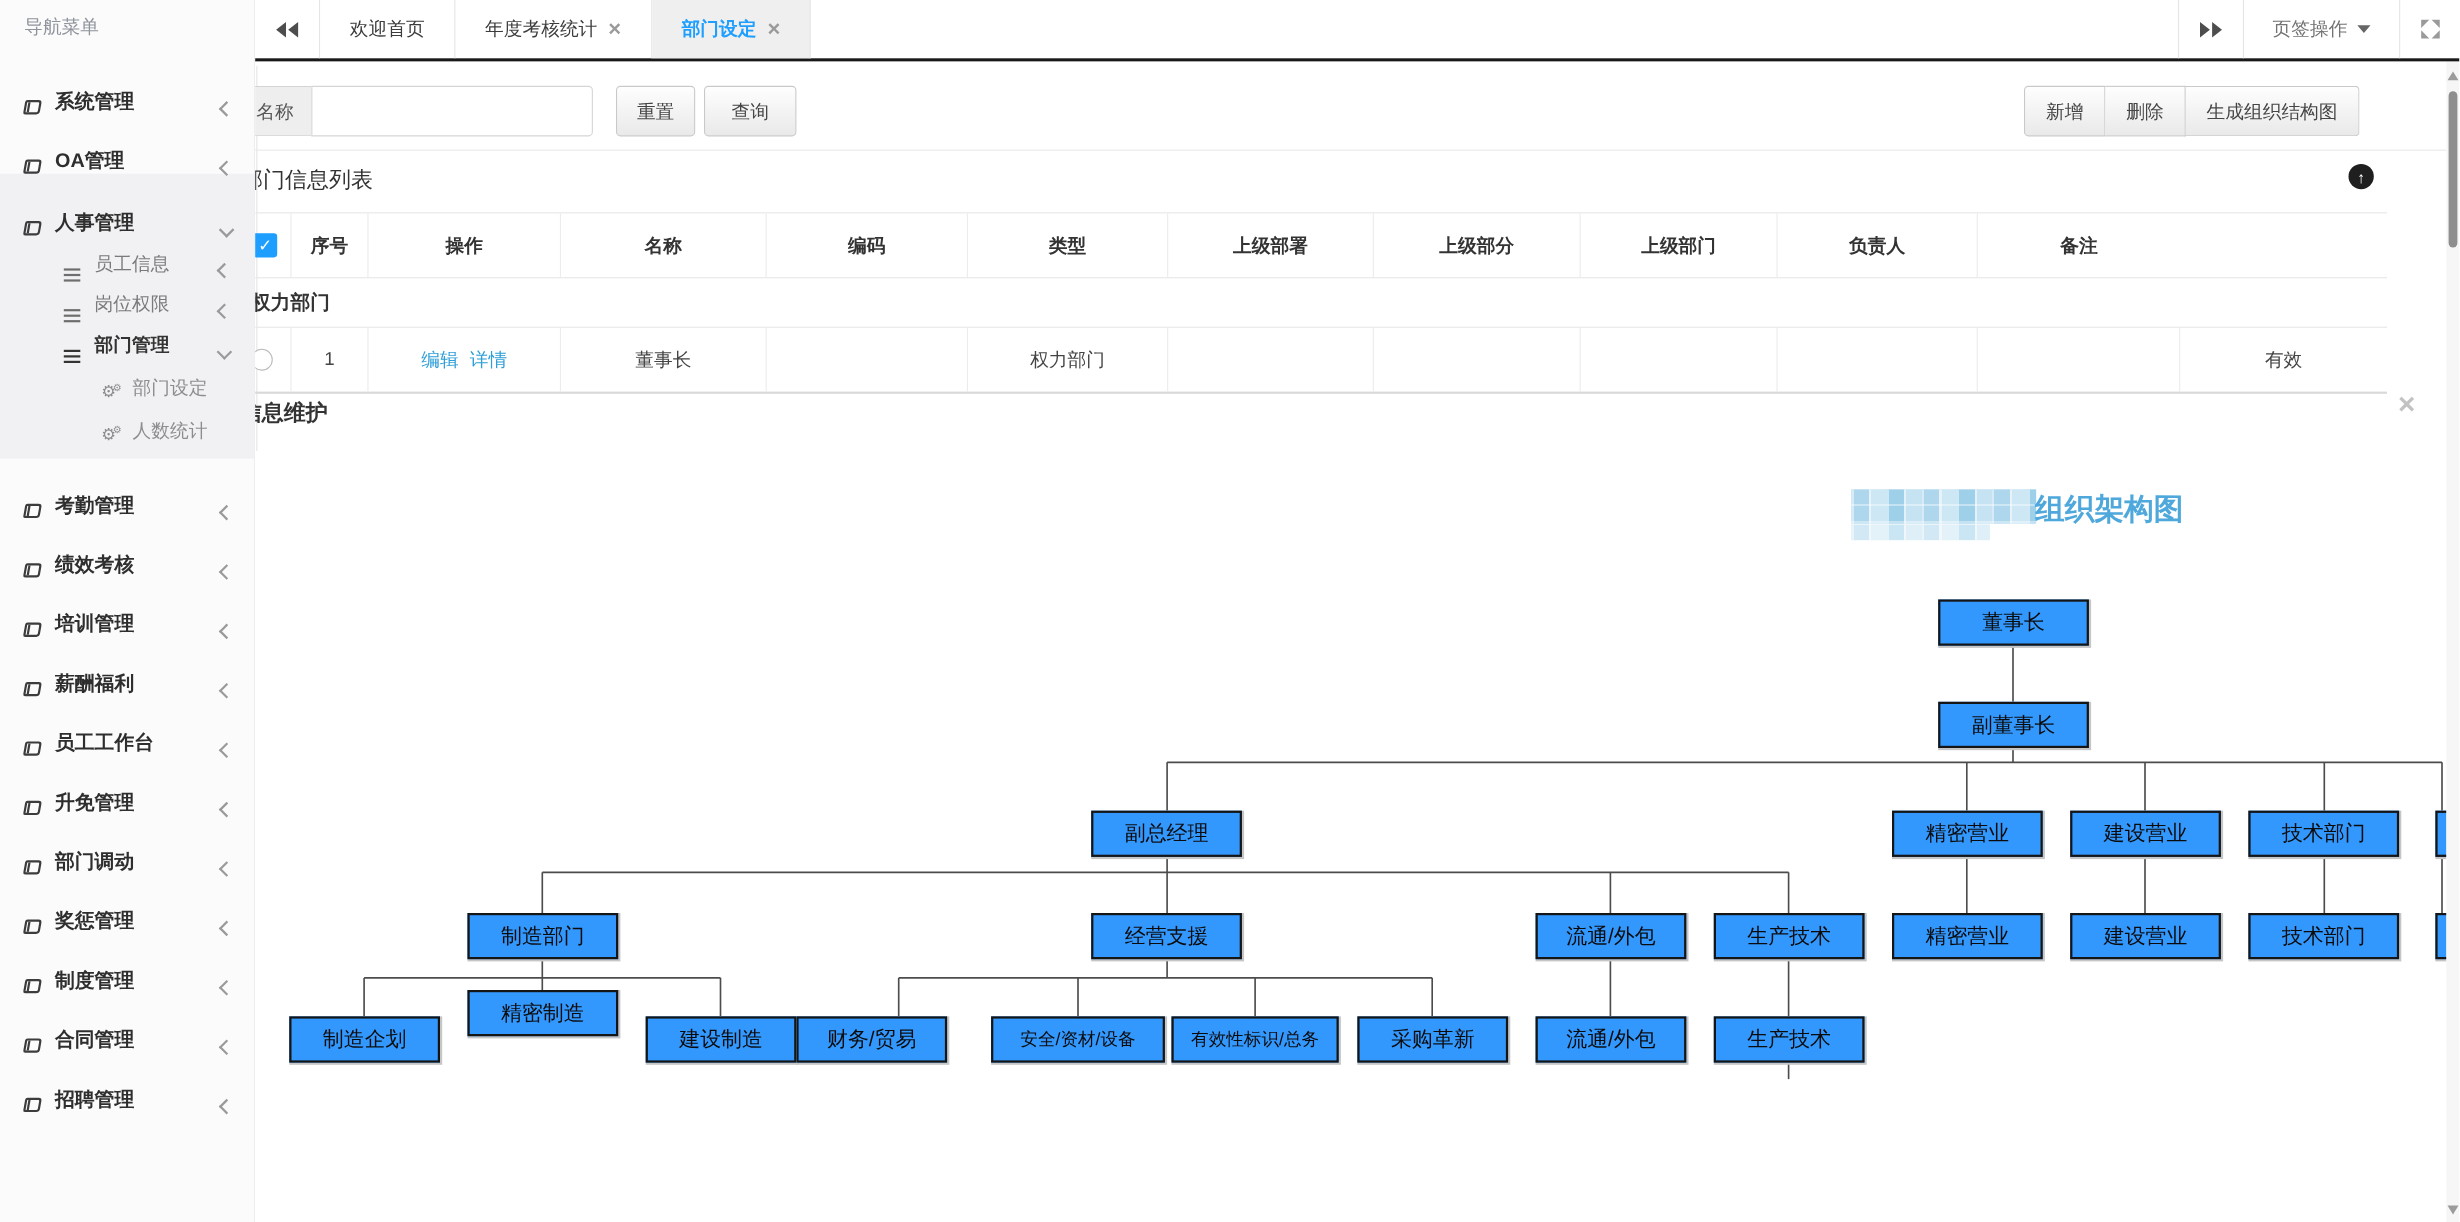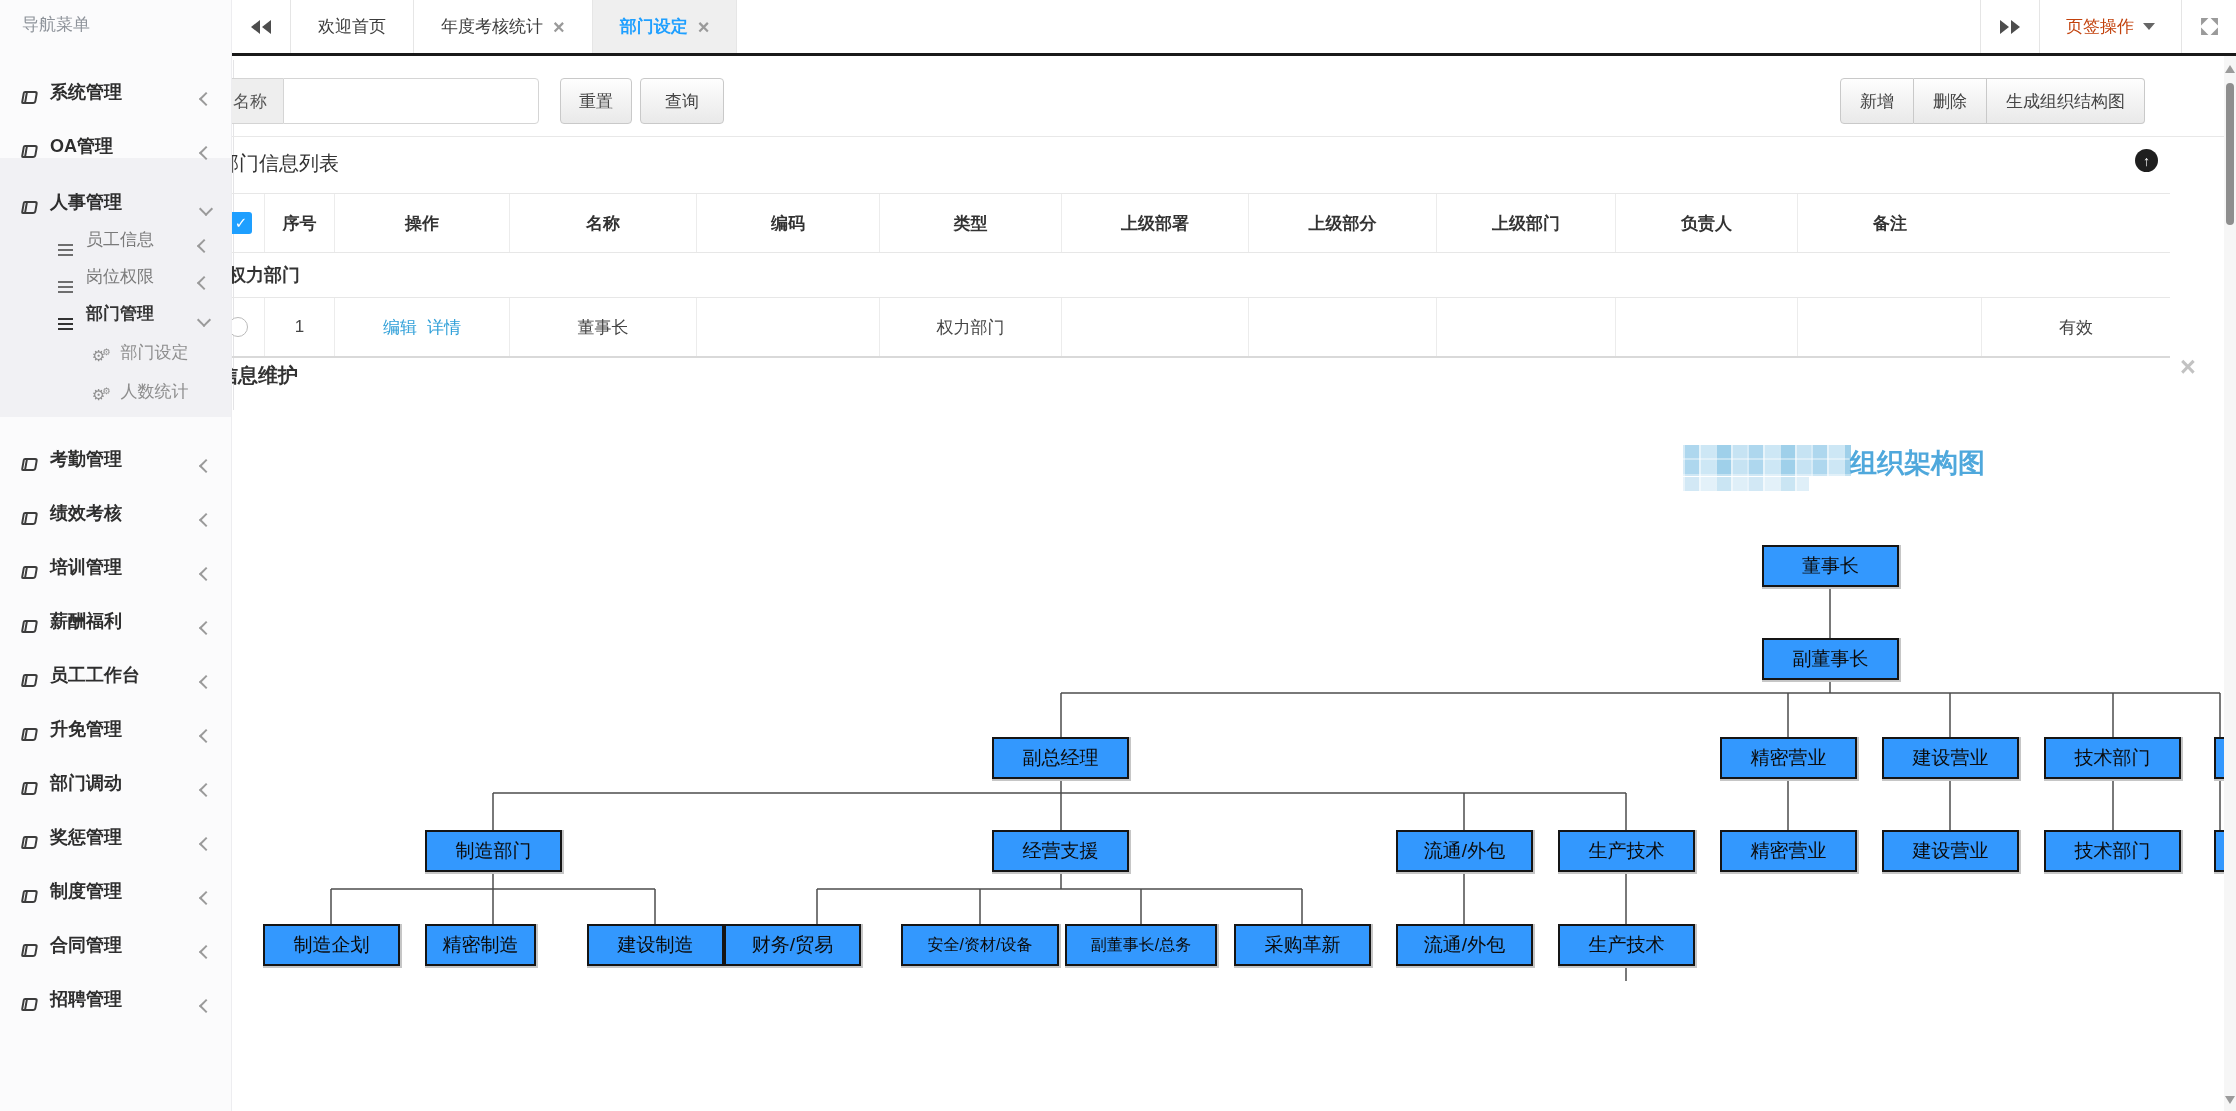--- a/index.html
+++ b/index.html
@@ -30,21 +30,21 @@
   
   .tabbar{position:absolute;left:232px;right:0;top:0;height:53px;background:#fff;border-bottom:3px solid #191919;display:flex;align-items:stretch;box-sizing:content-box;}
   .tab-nav{width:58px;display:flex;align-items:center;justify-content:center;gap:2px;border-right:1px solid #e5e5e5;cursor:pointer;}
   .tri-l{width:0;height:0;border-top:7px solid transparent;border-bottom:7px solid transparent;border-right:9px solid #4d4d4d;}
   .tri-r{width:0;height:0;border-top:7px solid transparent;border-bottom:7px solid transparent;border-left:9px solid #4d4d4d;}
   .tabs{display:flex;align-items:stretch;}
   .tab{display:flex;align-items:center;gap:10px;padding:0 27px;font-size:17px;color:#3c3c3c;border-right:1px solid #e6e6e6;cursor:pointer;white-space:nowrap;}
   .tab.active{background:#efefef;color:#1e9fff;font-weight:700;}
   .tab-close{color:#9a9a9a;font-weight:700;font-size:20px;line-height:1;}
   .tab-right{margin-left:auto;display:flex;align-items:stretch;}
-  .tab-ops{padding:0 26px;display:flex;align-items:center;gap:9px;font-size:17px;color:#c2410c;border-left:1px solid #e5e5e5;border-right:1px solid #e5e5e5;cursor:pointer;white-space:nowrap;}
+  .tab-ops{padding:0 26px;display:flex;align-items:center;gap:9px;font-size:17px;color:#737373;border-left:1px solid #e5e5e5;border-right:1px solid #e5e5e5;cursor:pointer;white-space:nowrap;}
   .caret{width:0;height:0;border-left:6px solid transparent;border-right:6px solid transparent;border-top:7px solid #666;}
   .tab-expand{width:54px;display:flex;align-items:center;justify-content:center;cursor:pointer;}
 
   
   .main{position:absolute;left:232px;top:56px;right:12px;bottom:0;overflow:hidden;background:#fff;}
   .inner{position:absolute;left:-16px;top:0;width:2008px;height:1055px;}
   .vline{position:absolute;left:17px;top:4px;width:1px;height:350px;background:#e4e4e6;}
 
   .addon{position:absolute;left:0;top:22px;width:67px;height:46px;background:#eee;border:1px solid #d4d4d4;border-right:none;border-radius:4px 0 0 4px;display:flex;align-items:center;justify-content:center;font-size:17px;color:#555;box-sizing:border-box;overflow:hidden;}
   .search-input{position:absolute;left:67px;top:22px;width:256px;height:46px;border:1px solid #d5d5d5;border-radius:0 4px 4px 0;box-sizing:border-box;font-size:17px;padding:0 10px;outline:none;}
@@ -346,25 +346,25 @@
           <div class="node" style="left: 1998px; top: 681px; width: 137px;"></div>
           <div class="node" style="left: 209px; top: 774px; width: 137px;">制造部门</div>
           <div class="node" style="left: 776px; top: 774px; width: 137px;">经营支援</div>
           <div class="node" style="left: 1180px; top: 774px; width: 137px;">流通/外包</div>
           <div class="node" style="left: 1342px; top: 774px; width: 137px;">生产技术</div>
           <div class="node" style="left: 1504px; top: 774px; width: 137px;">精密营业</div>
           <div class="node" style="left: 1666px; top: 774px; width: 137px;">建设营业</div>
           <div class="node" style="left: 1828px; top: 774px; width: 137px;">技术部门</div>
           <div class="node" style="left: 1998px; top: 774px; width: 137px;"></div>
           <div class="node" style="left: 47px; top: 868px; width: 137px;">制造企划</div>
-          <div class="node" style="left: 209px; top: 868px; width: 111px;">精密制造</div>
+          <div class="node" style="left: 209px; top: 844px; width: 137px;">精密制造</div>
           <div class="node" style="left: 371px; top: 868px; width: 137px;">建设制造</div>
           <div class="node" style="left: 508px; top: 868px; width: 137px;">财务/贸易</div>
           <div class="node small" style="left: 685px; top: 868px; width: 158px;">安全/资材/设备</div>
-          <div class="node small" style="left: 849px; top: 868px; width: 152px;">副董事长/总务</div>
+          <div class="node small" style="left: 849px; top: 868px; width: 152px;">有效性标识/总务</div>
           <div class="node" style="left: 1018px; top: 868px; width: 137px;">采购革新</div>
           <div class="node" style="left: 1180px; top: 868px; width: 137px;">流通/外包</div>
           <div class="node" style="left: 1342px; top: 868px; width: 137px;">生产技术</div>
         </div>
     </div>
   </main>
 
   <div class="vscroll">
     <div class="vs-up"></div>
     <div class="vs-thumb"></div>

